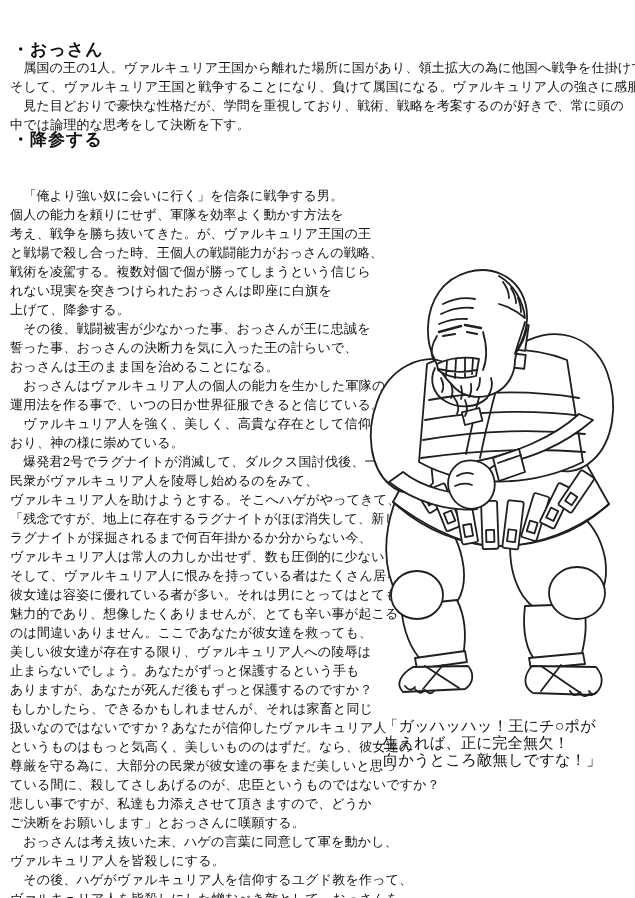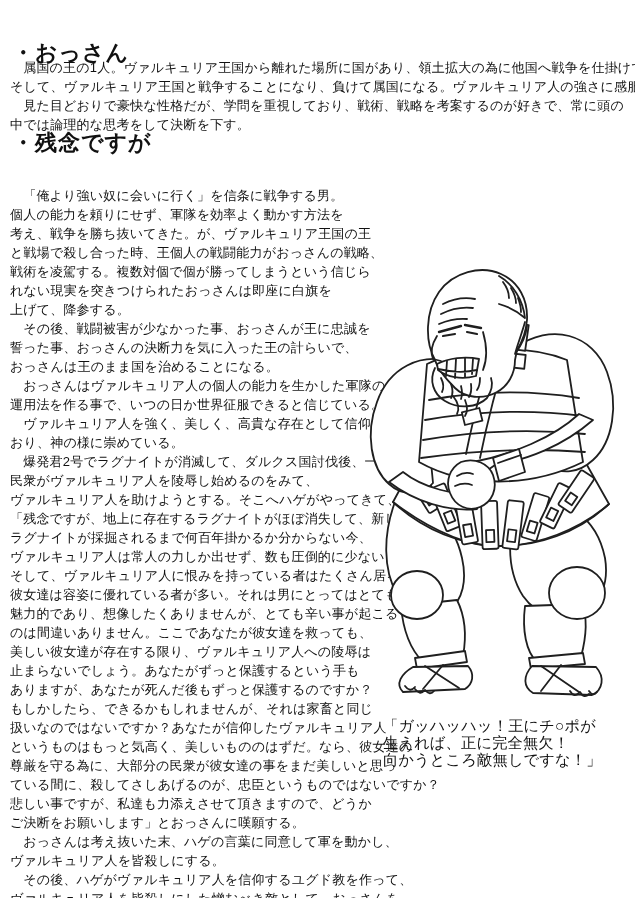--- a/index.html
+++ b/index.html
@@ -6,21 +6,21 @@
   .page{
     position:relative;
     width:635px;height:898px;
     background:#ffffff;
     overflow:hidden;
     font-family:"Liberation Sans","DejaVu Sans",sans-serif;
     color:#111;
   }
   .heading{
     position:absolute;
-    font-size:22px;
+    font-size:17px;
     font-weight:bold;
     letter-spacing:1px;
     white-space:pre;
   }
   .textblock{
     position:absolute;
     font-size:13px;
     line-height:19px;
     white-space:pre;
     letter-spacing:0.2px;
@@ -45,21 +45,21 @@
 <body>
 
 <div class="page">
 
   <div id="sec1-head" class="heading">・おっさん</div>
   <div id="sec1-body" class="textblock">　属国の王の1人。ヴァルキュリア王国から離れた場所に国があり、領土拡大の為に他国へ戦争を仕掛けていた。
 そして、ヴァルキュリア王国と戦争することになり、負けて属国になる。ヴァルキュリア人の強さに感服している。
 　見た目どおりで豪快な性格だが、学問を重視しており、戦術、戦略を考案するのが好きで、常に頭の
 中では論理的な思考をして決断を下す。</div>
 
-  <div id="sec2-head" class="heading">・残念ですが</div>
+  <div id="sec2-head" class="heading">・降参する</div>
   <div id="sec2-body" class="textblock">　「俺より強い奴に会いに行く」を信条に戦争する男。
 個人の能力を頼りにせず、軍隊を効率よく動かす方法を
 考え、戦争を勝ち抜いてきた。が、ヴァルキュリア王国の王
 と戦場で殺し合った時、王個人の戦闘能力がおっさんの戦略、
 戦術を凌駕する。複数対個で個が勝ってしまうという信じら
 れない現実を突きつけられたおっさんは即座に白旗を
 上げて、降参する。
 　その後、戦闘被害が少なかった事、おっさんが王に忠誠を
 誓った事、おっさんの決断力を気に入った王の計らいで、
 おっさんは王のまま国を治めることになる。

